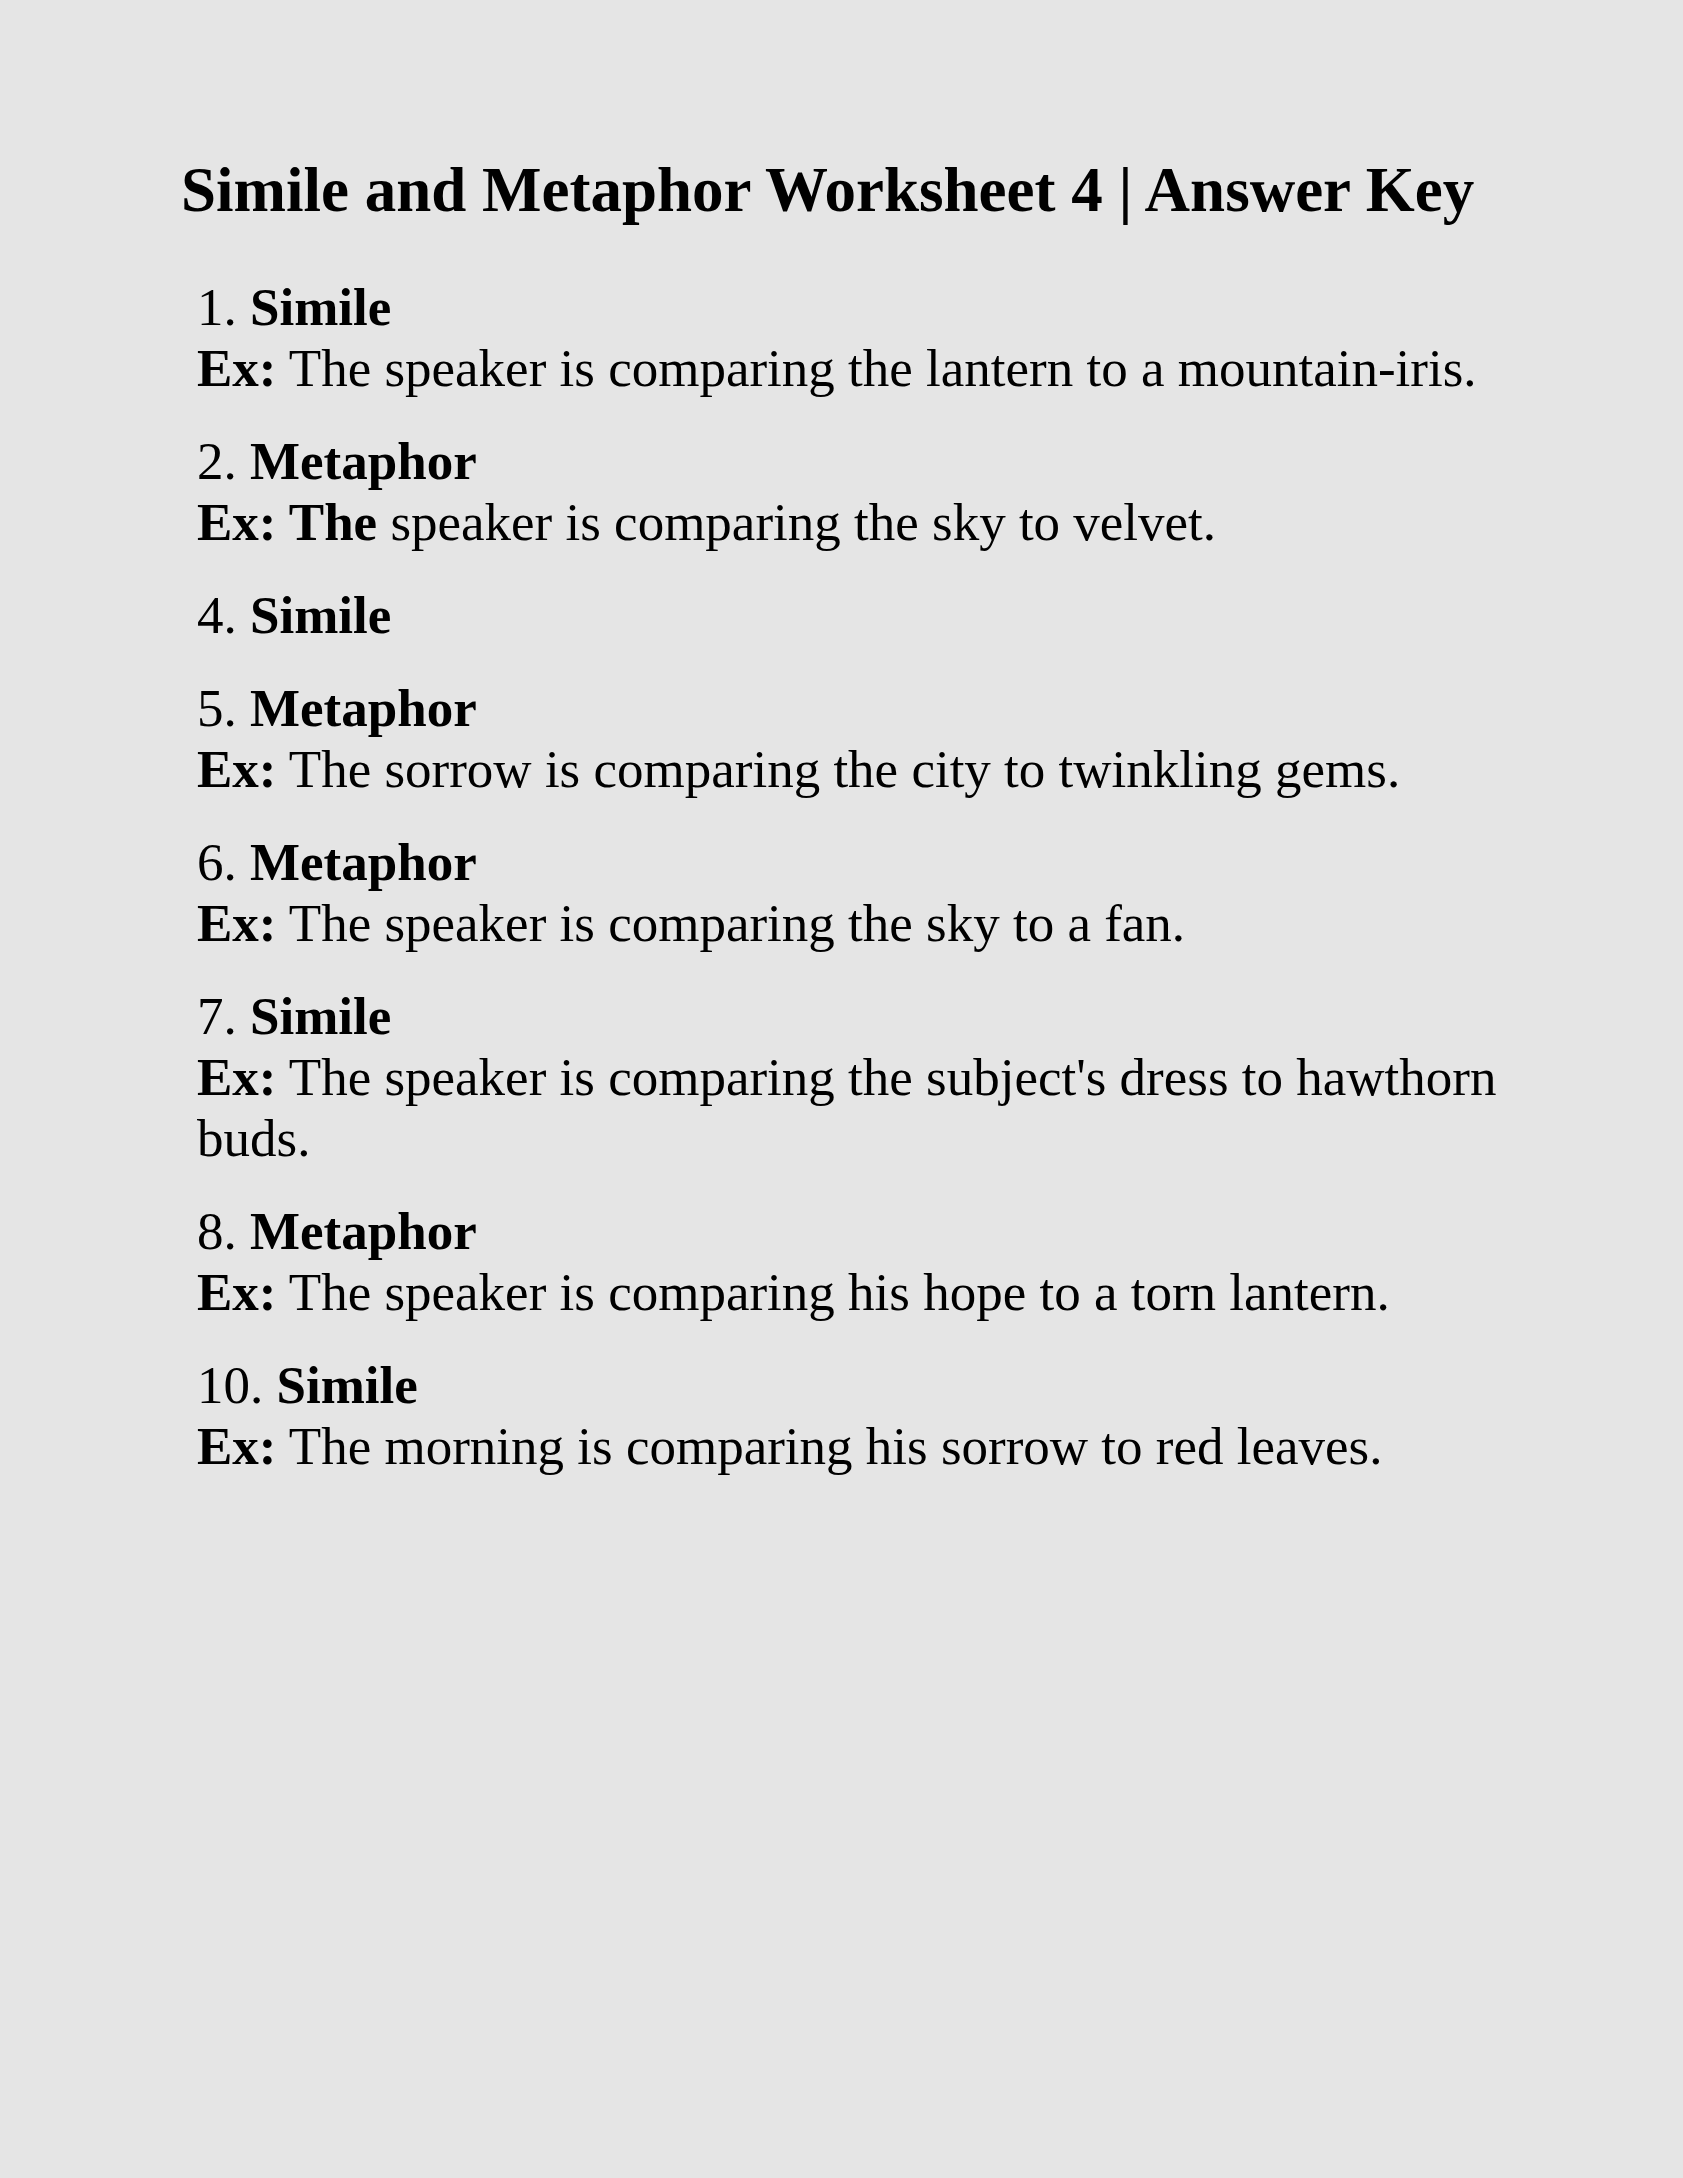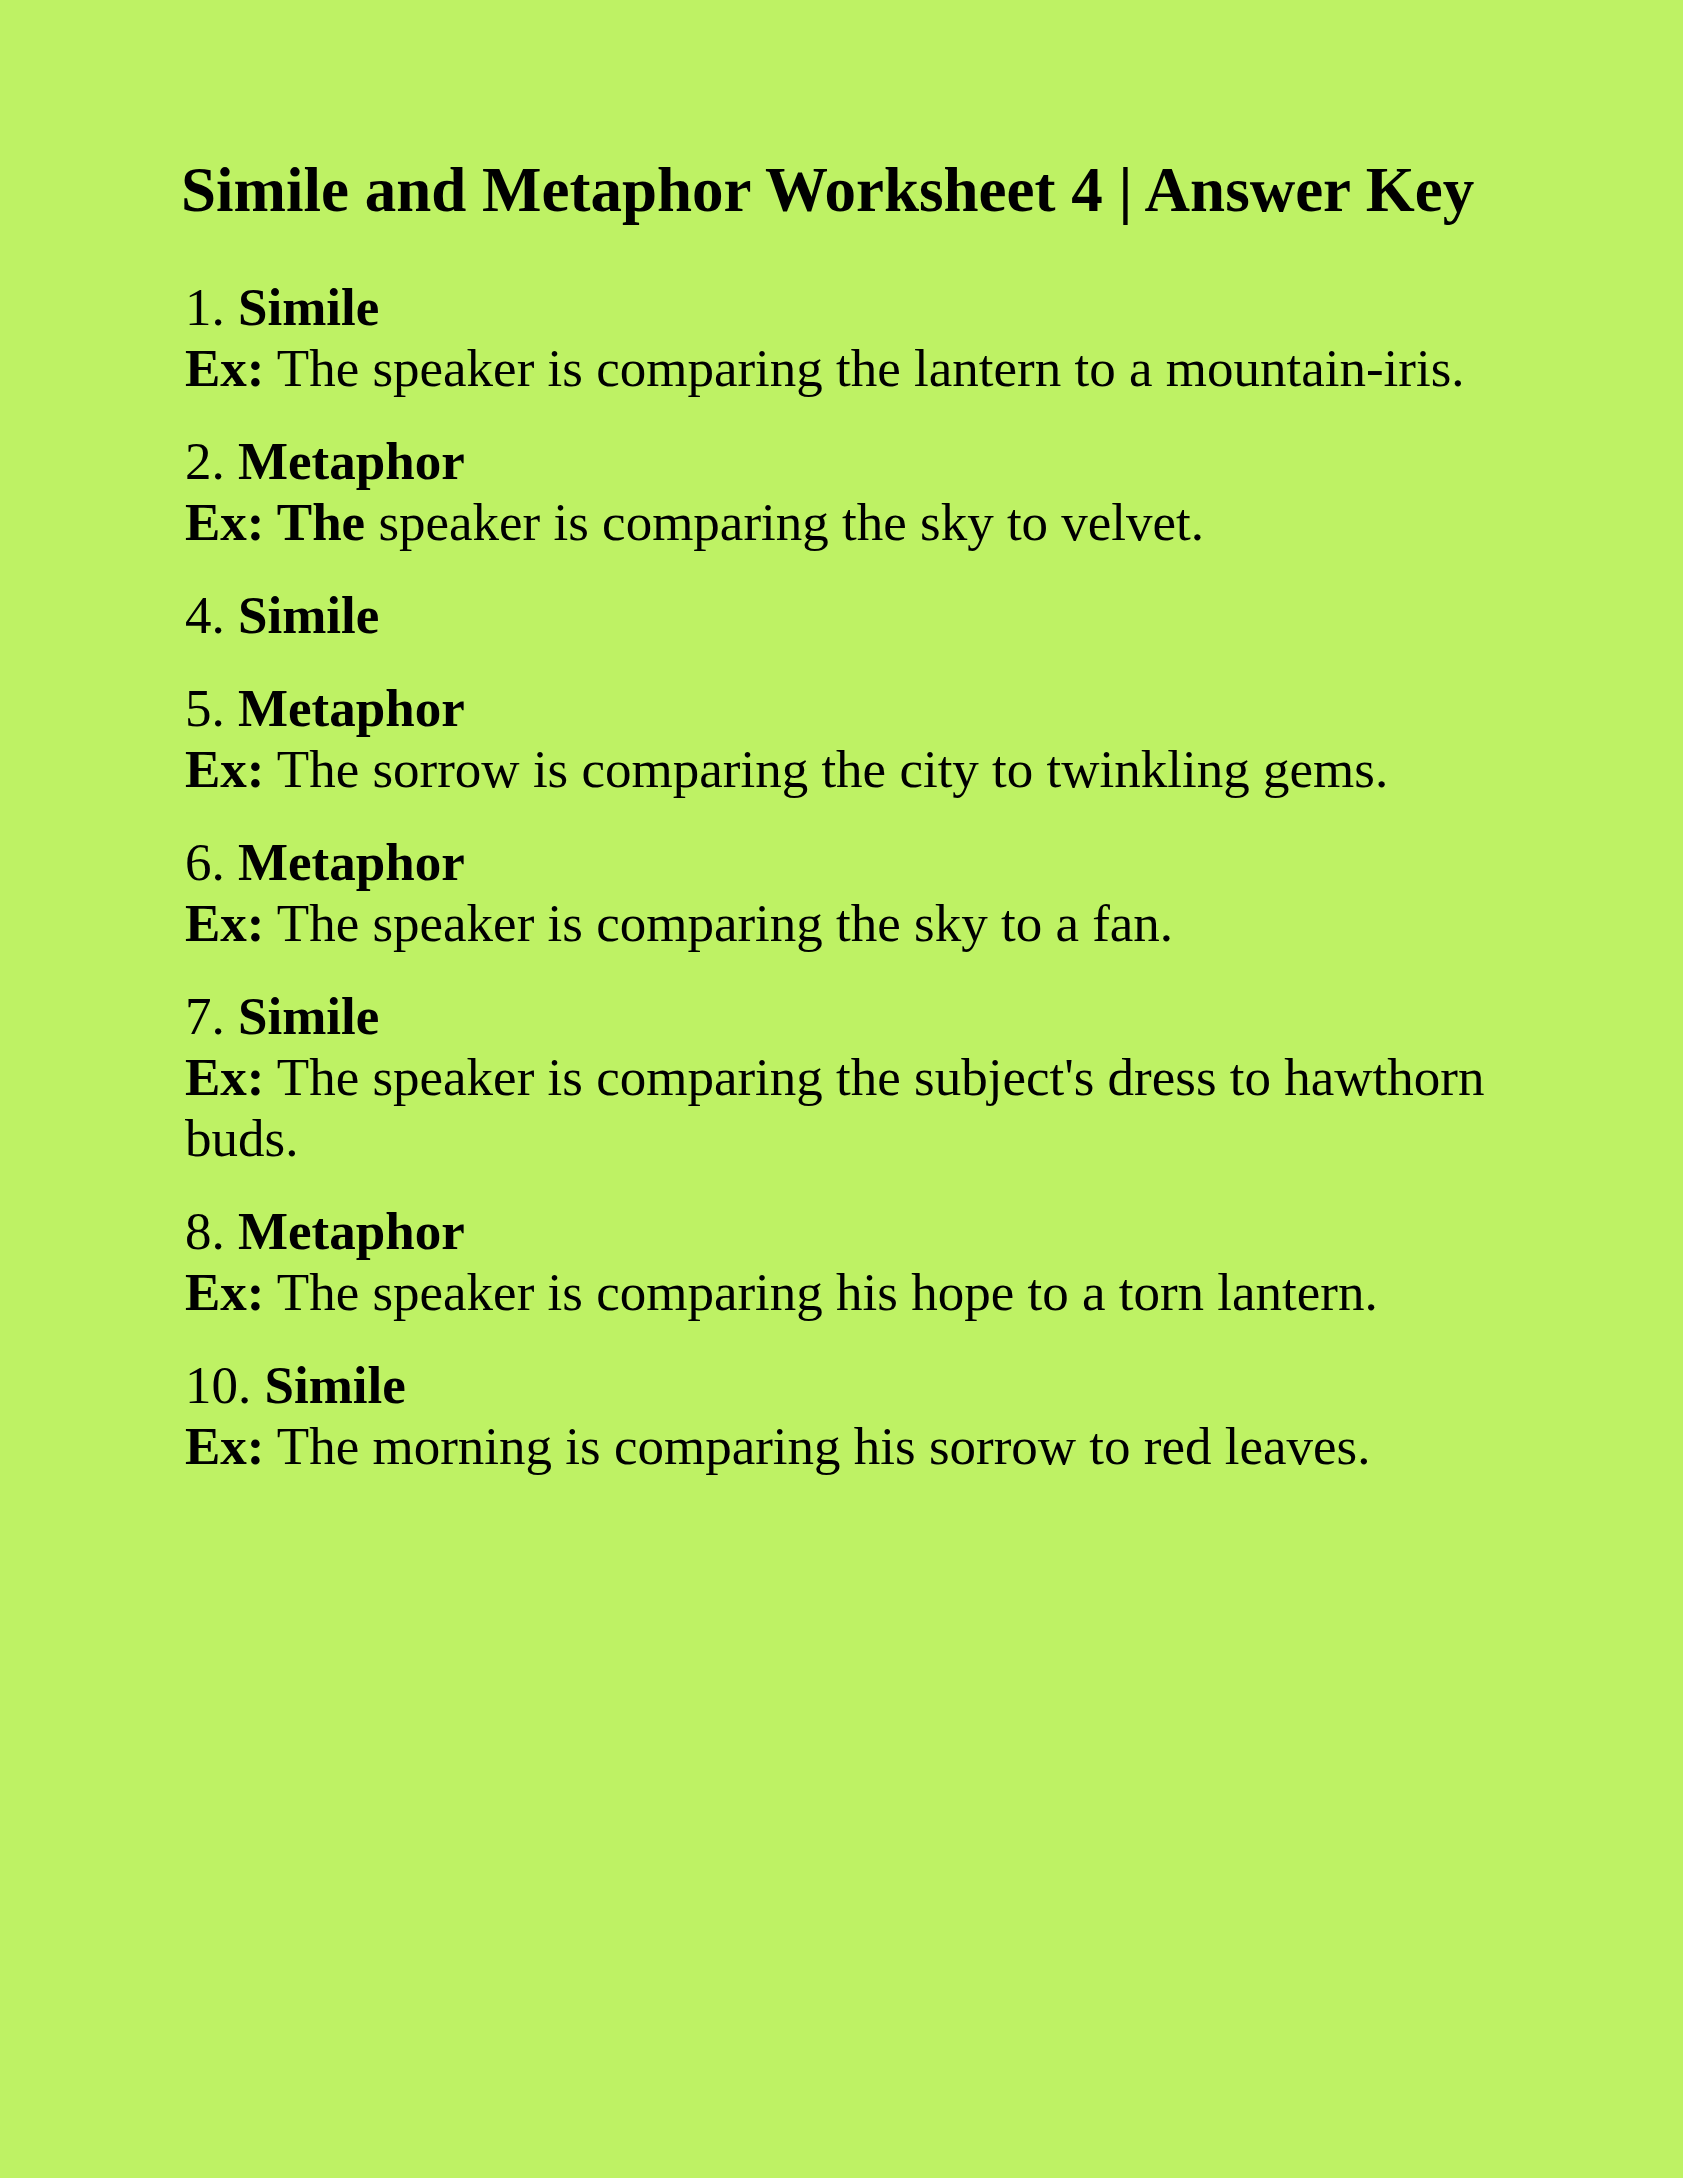--- a/index.html
+++ b/index.html
@@ -4,38 +4,38 @@
 <style>
   html, body {
     margin: 0;
     padding: 0;
     background: #ffffff;
   }
   .page {
     position: relative;
     width: 1683px;
     height: 2178px;
-    background: #bef264;
+    background: #e5e5e5;
     color: #000000;
     font-family: "Liberation Serif", serif;
     overflow: hidden;
     box-sizing: border-box;
     padding: 154px 178px 0 181px;
   }
   .title {
     font-size: 63px;
     line-height: 73px;
     font-weight: bold;
     margin: 0 0 50px 0;
     white-space: nowrap;
   }
   .item {
     font-size: 53px;
     line-height: 61px;
-    margin: 0 0 32px 4px;
+    margin: 0 0 32px 16px;
     max-width: 1307px;
   }
   .item p {
     margin: 0;
   }
   .ans, .ex-label {
     font-weight: bold;
   }
 </style>
 </head>

